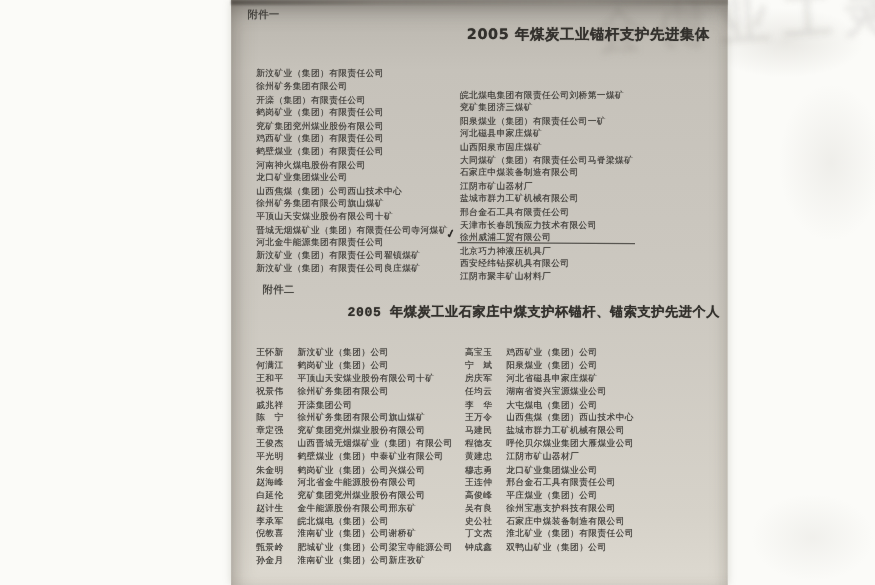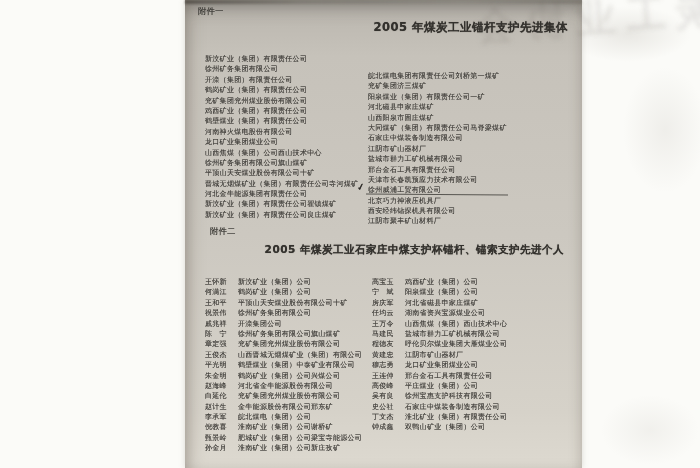--- a/index.html
+++ b/index.html
@@ -23,21 +23,21 @@
     font-size:40px;font-weight:bold;letter-spacing:10px;line-height:54px;
     color:rgba(100,94,84,.15);transform:scaleX(-1) rotate(4deg);
     filter:blur(2.5px);pointer-events:none;}
   .att-label{position:absolute;font-size:8.5px;color:#3d3b37;
     text-shadow:0 0 .6px rgba(64,62,58,.8);}
   .l1{left:13px;top:6px;}
   .l2{left:25px;top:226px;}
   .title{position:absolute;left:0;width:100%;text-align:right;font-weight:bold;
     color:#33312d;text-shadow:0 0 .7px rgba(50,48,44,.85);letter-spacing:.5px;}
   .t1{top:20px;font-size:11.5px;padding-right:14px;box-sizing:border-box;}
-  .t2{top:243px;font-size:10.5px;padding-right:18px;box-sizing:border-box;}
+  .t2{top:243px;font-size:10.5px;padding-right:6px;box-sizing:border-box;font-family:Liberation Mono, monospace;}
   .col{position:absolute;font-family:Liberation Serif, serif;}
   .c1L{left:20px;top:54px;}
   .c1R{left:183px;top:54px;margin-top:17px;}
   .c2L{left:20px;top:277px;}
   .c2R{left:187px;top:277px;}
   .row,.prow{height:10.4px;line-height:10.4px;font-size:7px;color:#45433f;
     white-space:nowrap;text-shadow:0 0 .55px rgba(68,66,62,.75);letter-spacing:.3px;}
   .prow .pname{display:inline-block;width:31px;}
   .prow .porg{margin-left:2px;}
   .row.checked{position:relative;}
@@ -117,20 +117,21 @@
       <div class="prow"><span class="pname">倪教喜</span><span class="porg">淮南矿业（集团）公司谢桥矿</span></div>
       <div class="prow"><span class="pname">甄景岭</span><span class="porg">肥城矿业（集团）公司梁宝寺能源公司</span></div>
       <div class="prow"><span class="pname">孙金月</span><span class="porg">淮南矿业（集团）公司新庄孜矿</span></div>
     </div>
 
     <div class="col c2R">
       <div class="prow"><span class="pname">高宝玉</span><span class="porg">鸡西矿业（集团）公司</span></div>
       <div class="prow"><span class="pname">宁　斌</span><span class="porg">阳泉煤业（集团）公司</span></div>
       <div class="prow"><span class="pname">房庆军</span><span class="porg">河北省磁县申家庄煤矿</span></div>
       <div class="prow"><span class="pname">任均云</span><span class="porg">湖南省资兴宝源煤业公司</span></div>
+      <div class="prow"><span class="pname">李　华</span><span class="porg">大屯煤电（集团）公司</span></div>
       <div class="prow"><span class="pname">王万令</span><span class="porg">山西焦煤（集团）西山技术中心</span></div>
       <div class="prow"><span class="pname">马建民</span><span class="porg">盐城市群力工矿机械有限公司</span></div>
       <div class="prow"><span class="pname">程德友</span><span class="porg">呼伦贝尔煤业集团大雁煤业公司</span></div>
       <div class="prow"><span class="pname">黄建忠</span><span class="porg">江阴市矿山器材厂</span></div>
       <div class="prow"><span class="pname">穆志勇</span><span class="porg">龙口矿业集团煤业公司</span></div>
       <div class="prow"><span class="pname">王连仲</span><span class="porg">邢台金石工具有限责任公司</span></div>
       <div class="prow"><span class="pname">高俊峰</span><span class="porg">平庄煤业（集团）公司</span></div>
       <div class="prow"><span class="pname">吴有良</span><span class="porg">徐州宝惠支护科技有限公司</span></div>
       <div class="prow"><span class="pname">史公社</span><span class="porg">石家庄中煤装备制造有限公司</span></div>
       <div class="prow"><span class="pname">丁文杰</span><span class="porg">淮北矿业（集团）有限责任公司</span></div>

